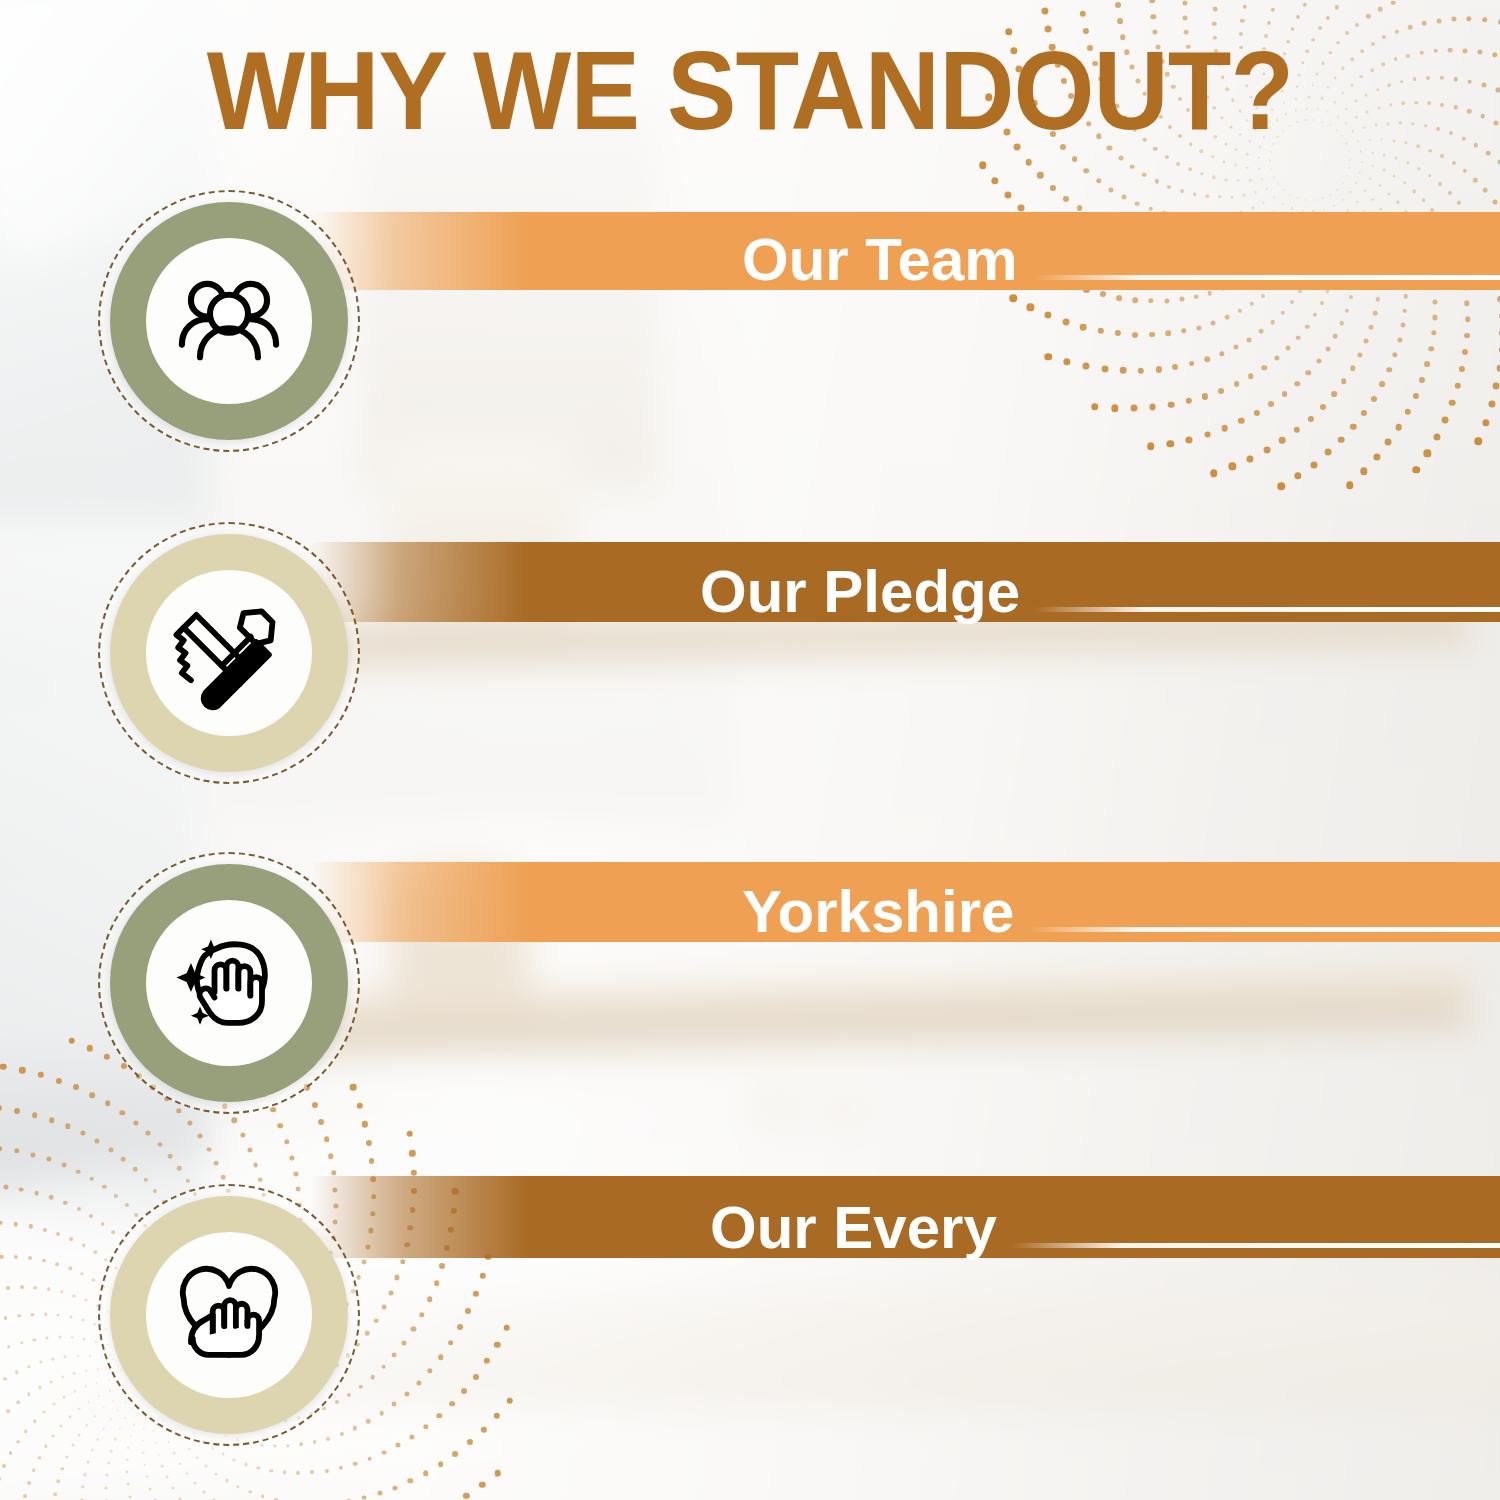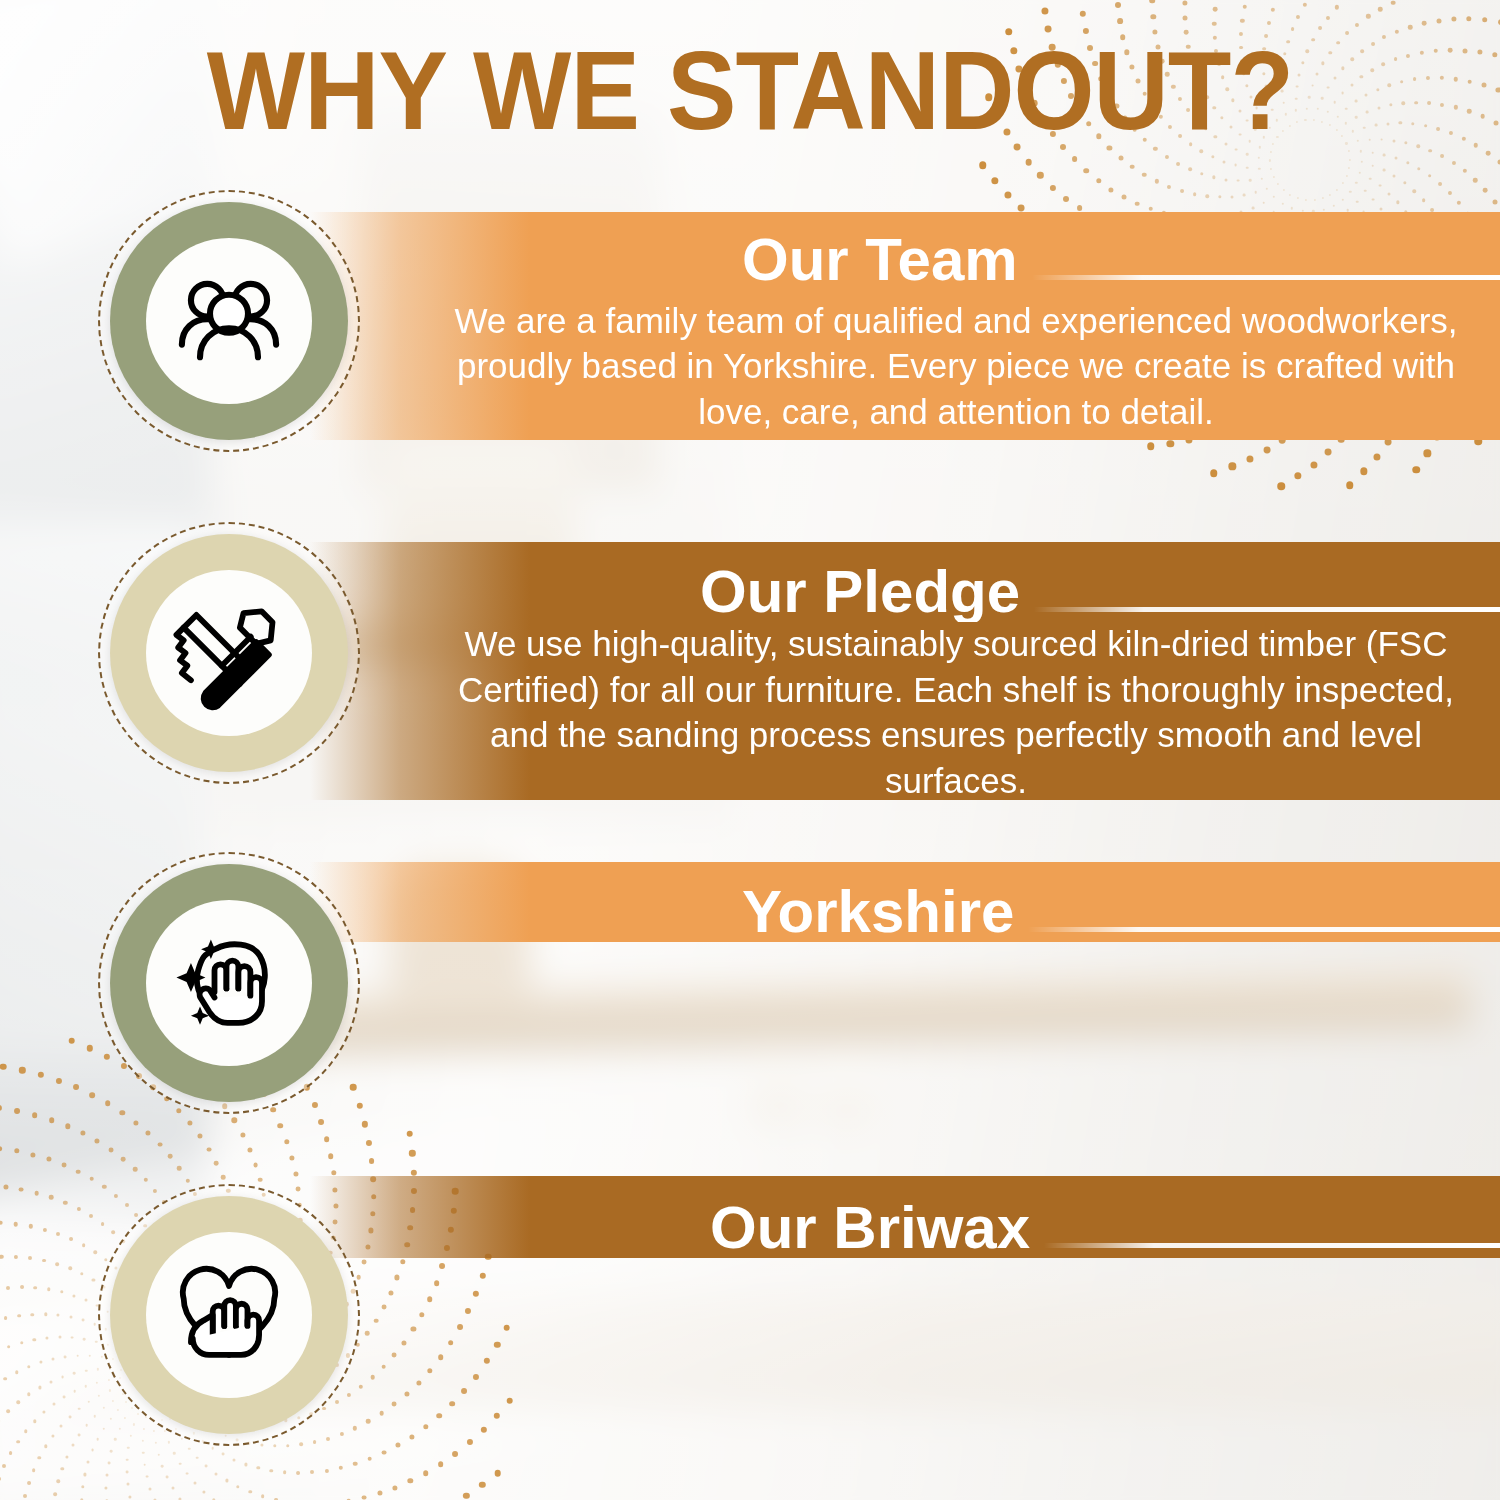--- a/index.html
+++ b/index.html
@@ -3582,23 +3582,20 @@
 
   <div class="title">WHY WE STANDOUT?</div>
 
   <div id="rows">
       <div class="row" style="top: 0px;">
         <div class="banner orange" style="top: 212px; width: 1190px;">
           <div class="head-strip" style="height: 78px; padding-left: 432px; text-align: center;">
             <div class="heading">Our Team</div>
             <div class="rule"></div>
           </div>
-          <div class="body-strip" style="height: 150px; padding-left: 120px; padding-right: 18px; box-sizing: border-box; display: flex; align-items: center;">
-            <div class="body-text" style="width: 100%;">We are a family team of qualified and experienced woodworkers, proudly based in Yorkshire. Every piece we create is crafted with love, care, and attention to detail.</div>
-          </div>
         </div>
         <div class="badge" style="left: 98px; top: 190px;">
           <div class="ring" style="background: rgb(151, 160, 123);">
             <div class="inner">
               <span style="display: block; width: 116px; height: 116px;">
                 <svg viewBox="0 0 64 64" fill="none" stroke="#000" stroke-width="3.4" stroke-linecap="round" stroke-linejoin="round">
       <circle cx="20" cy="20.5" r="9"></circle>
       <circle cx="44" cy="20.5" r="9"></circle>
       <path d="M6 45c0-8.6 6.3-14 14-14"></path>
       <path d="M58 45c0-8.6-6.3-14-14-14"></path>
@@ -3608,23 +3605,20 @@
               </span>
             </div>
           </div>
         </div>
       </div>
       <div class="row" style="top: 0px;">
         <div class="banner brown" style="top: 542px; width: 1190px;">
           <div class="head-strip" style="height: 80px; padding-left: 390px;">
             <div class="heading">Our Pledge</div>
             <div class="rule"></div>
-          </div>
-          <div class="body-strip" style="height: 178px; padding-left: 120px; padding-right: 18px; box-sizing: border-box; display: flex; align-items: center;">
-            <div class="body-text" style="width: 100%;">We use high-quality, sustainably sourced kiln-dried timber (FSC Certified) for all our furniture. Each shelf is thoroughly inspected, and the sanding process ensures perfectly smooth and level surfaces.</div>
           </div>
         </div>
         <div class="badge" style="left: 98px; top: 522px;">
           <div class="ring" style="background: rgb(221, 213, 176);">
             <div class="inner">
               <span style="display: block; width: 116px; height: 116px;">
                 <svg viewBox="0 0 64 64" fill="none" stroke="#000" stroke-width="3.2" stroke-linecap="round" stroke-linejoin="round">
 
       <path d="M14 11 L38 35 l-7 7 L7 18 z" fill="none"></path>
       <path d="M7 18 l-4 4 4 3 -3 4 4 3 -3 4 4 3 -3 4 5 4" fill="none"></path>
@@ -3664,21 +3658,21 @@
       <path d="M16 45 l1.5 3.5 3.5 1.5 -3.5 1.5 L16 55 l-1.5-3.5 -3.5-1.5 3.5-1.5z" fill="#000" stroke="none"></path>
     </svg>
               </span>
             </div>
           </div>
         </div>
       </div>
       <div class="row" style="top: 0px;">
         <div class="banner brown" style="top: 1176px; width: 1190px;">
           <div class="head-strip" style="height: 82px; padding-left: 400px;">
-            <div class="heading">Our Briwax</div>
+            <div class="heading">Our Every</div>
             <div class="rule"></div>
           </div>
         </div>
         <div class="badge" style="left: 98px; top: 1184px;">
           <div class="ring" style="background: rgb(221, 213, 176);">
             <div class="inner">
               <span style="display: block; width: 116px; height: 116px;">
                 <svg viewBox="0 0 64 64" fill="none" stroke="#000" stroke-width="3.2" stroke-linecap="round" stroke-linejoin="round">
       <path d="M32 54 C18 43 7 35 7 23 A11.5 11.5 0 0 1 32 16 A11.5 11.5 0 0 1 57 23 C57 35 46 43 32 54 z"></path>
       <path d="M23 46V30a3.2 3.2 0 0 1 6.4 0v8" fill="#fff"></path>

